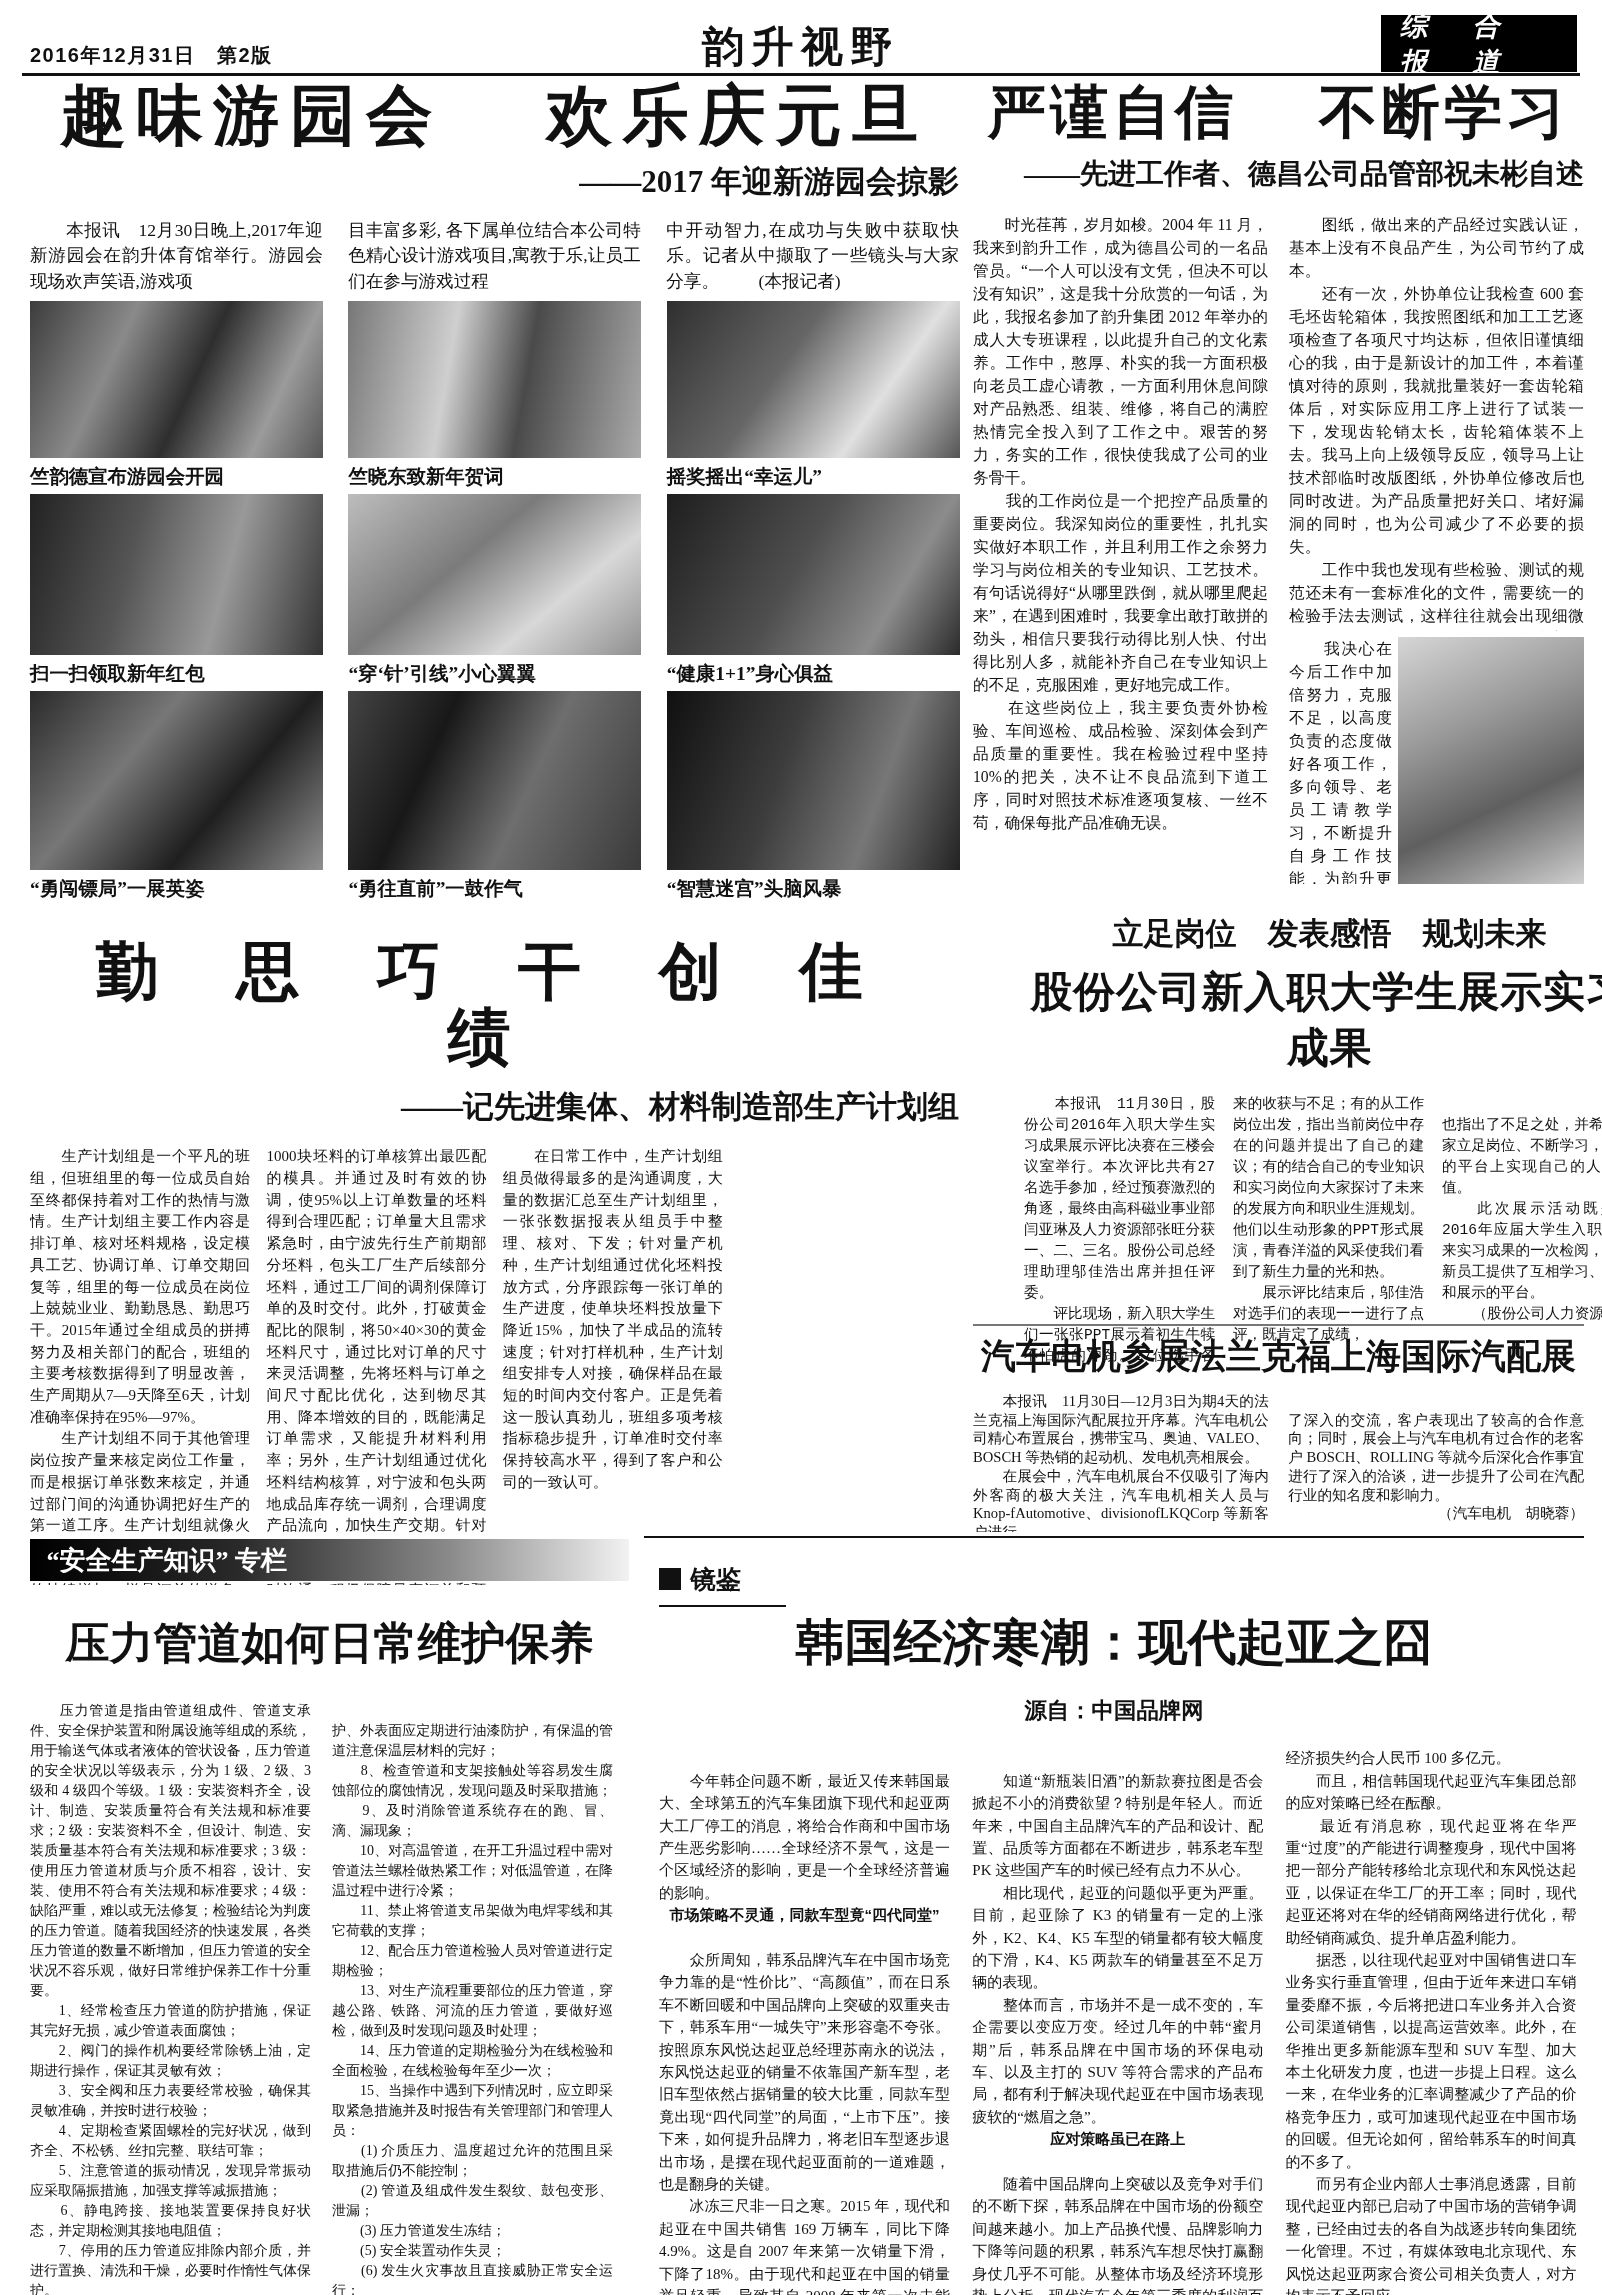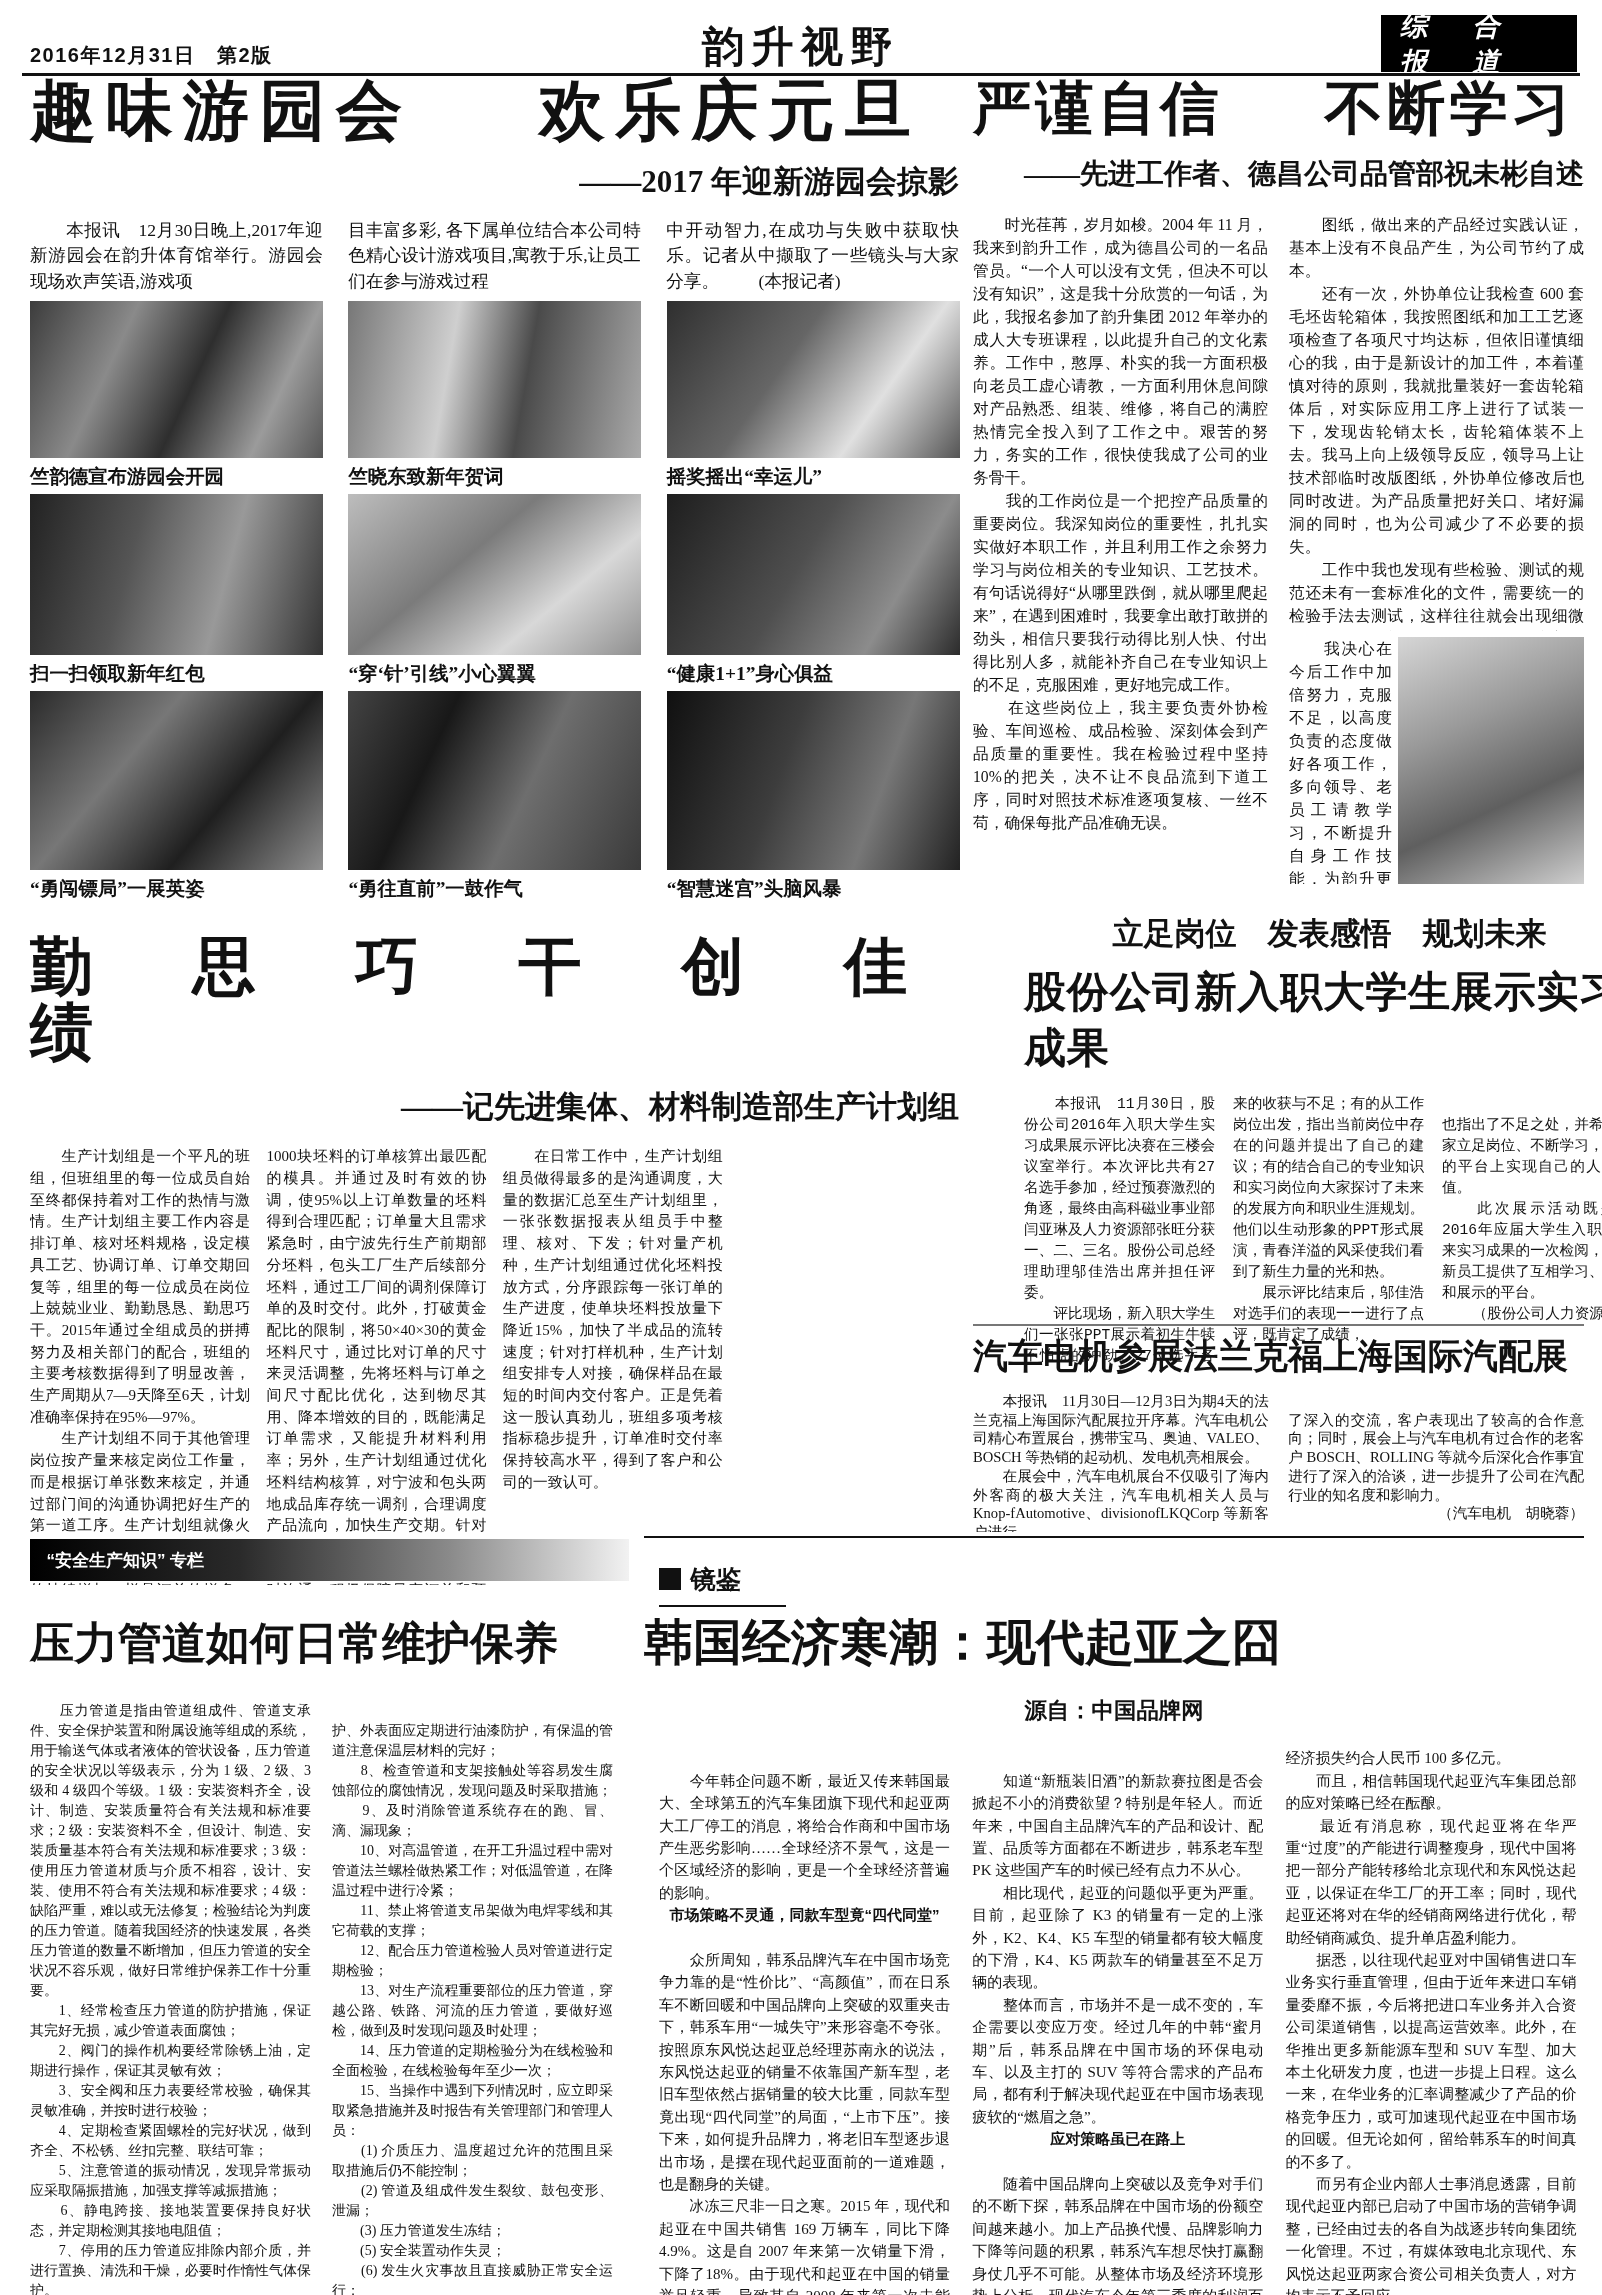--- a/index.html
+++ b/index.html
@@ -9,21 +9,21 @@
 
   
   .date-line{left:30px;top:42px;font-family:"Liberation Sans",sans-serif;font-weight:700;font-size:20px;letter-spacing:1.5px;}
   .masthead{left:0;right:0;top:19.4px;text-align:center;font-weight:900;font-size:42px;letter-spacing:7.5px;}
   .section-box{right:25.4px;top:15px;width:196px;height:57px;background:#000;color:#fff;
                display:flex;align-items:center;justify-content:center;font-size:27px;font-style:italic;
                letter-spacing:19.4px;padding-left:19.4px;box-sizing:border-box;font-weight:700;}
   .header-rule{left:22.4px;right:22.4px;top:73px;height:3px;background:#111;}
 
   
-  .a-title{font-family:Liberation Mono, monospace;font-weight:900;text-align:left;}
+  .a-title{font-family:Liberation Serif, serif;font-weight:900;text-align:center;}
   .a-sub{text-align:right;}
   .cols{display:flex;text-align:justify;}
   .col{white-space:pre-line;text-align:justify;overflow:hidden;}
   .byline{text-align:right;white-space:normal;}
   .ph{background:#888;}
 
   
   .garden{left:30px;top:81px;width:929px;}
   .garden .a-title{font-size:66px;letter-spacing:10.5px;line-height:1.05;}
   .garden .a-sub{font-size:31px;margin-top:10.5px;font-weight:700;}
@@ -74,21 +74,21 @@
 
   
   .auto{left:973px;top:1333px;width:611px;}
   .auto .a-title{font-size:35px;letter-spacing:0px;}
   .auto .body{margin-top:12px;gap:19.4px;}
   .auto .col{width:296px;font-size:14.6px;line-height:18.7px;height:140px;}
 
   
   .safety{left:30px;top:1539px;width:599px;}
   .safety .bar{height:42px;background:linear-gradient(90deg,#000 0%,#2a2a2a 35%,#8a8a8a 70%,#f2f2f2 100%);
-               color:#fff;font-family:Liberation Sans, sans-serif;font-weight:700;font-size:17px;
+               color:#fff;font-family:Liberation Serif, serif;font-weight:700;font-size:26px;
                display:flex;align-items:center;padding-left:16.4px;}
   .safety .a-title{font-size:44px;margin-top:33px;}
   .safety .body{margin-top:28px;gap:21px;}
   .safety .col{width:281px;font-size:14px;line-height:20px;height:598px;}
 
   
   .korea{left:644px;top:1536px;width:940px;border-top:2.2px solid #111;}
   .korea .label{display:inline-block;margin:25.4px 0 0 15px;font-family:"Liberation Sans",sans-serif;
                 font-weight:700;font-size:25.4px;border-bottom:2.2px solid #111;padding:0 45px 7.5px 0;}
   .korea .sq{display:inline-block;width:22.4px;height:22.4px;background:#111;margin-right:9px;vertical-align:-1.5px;}

